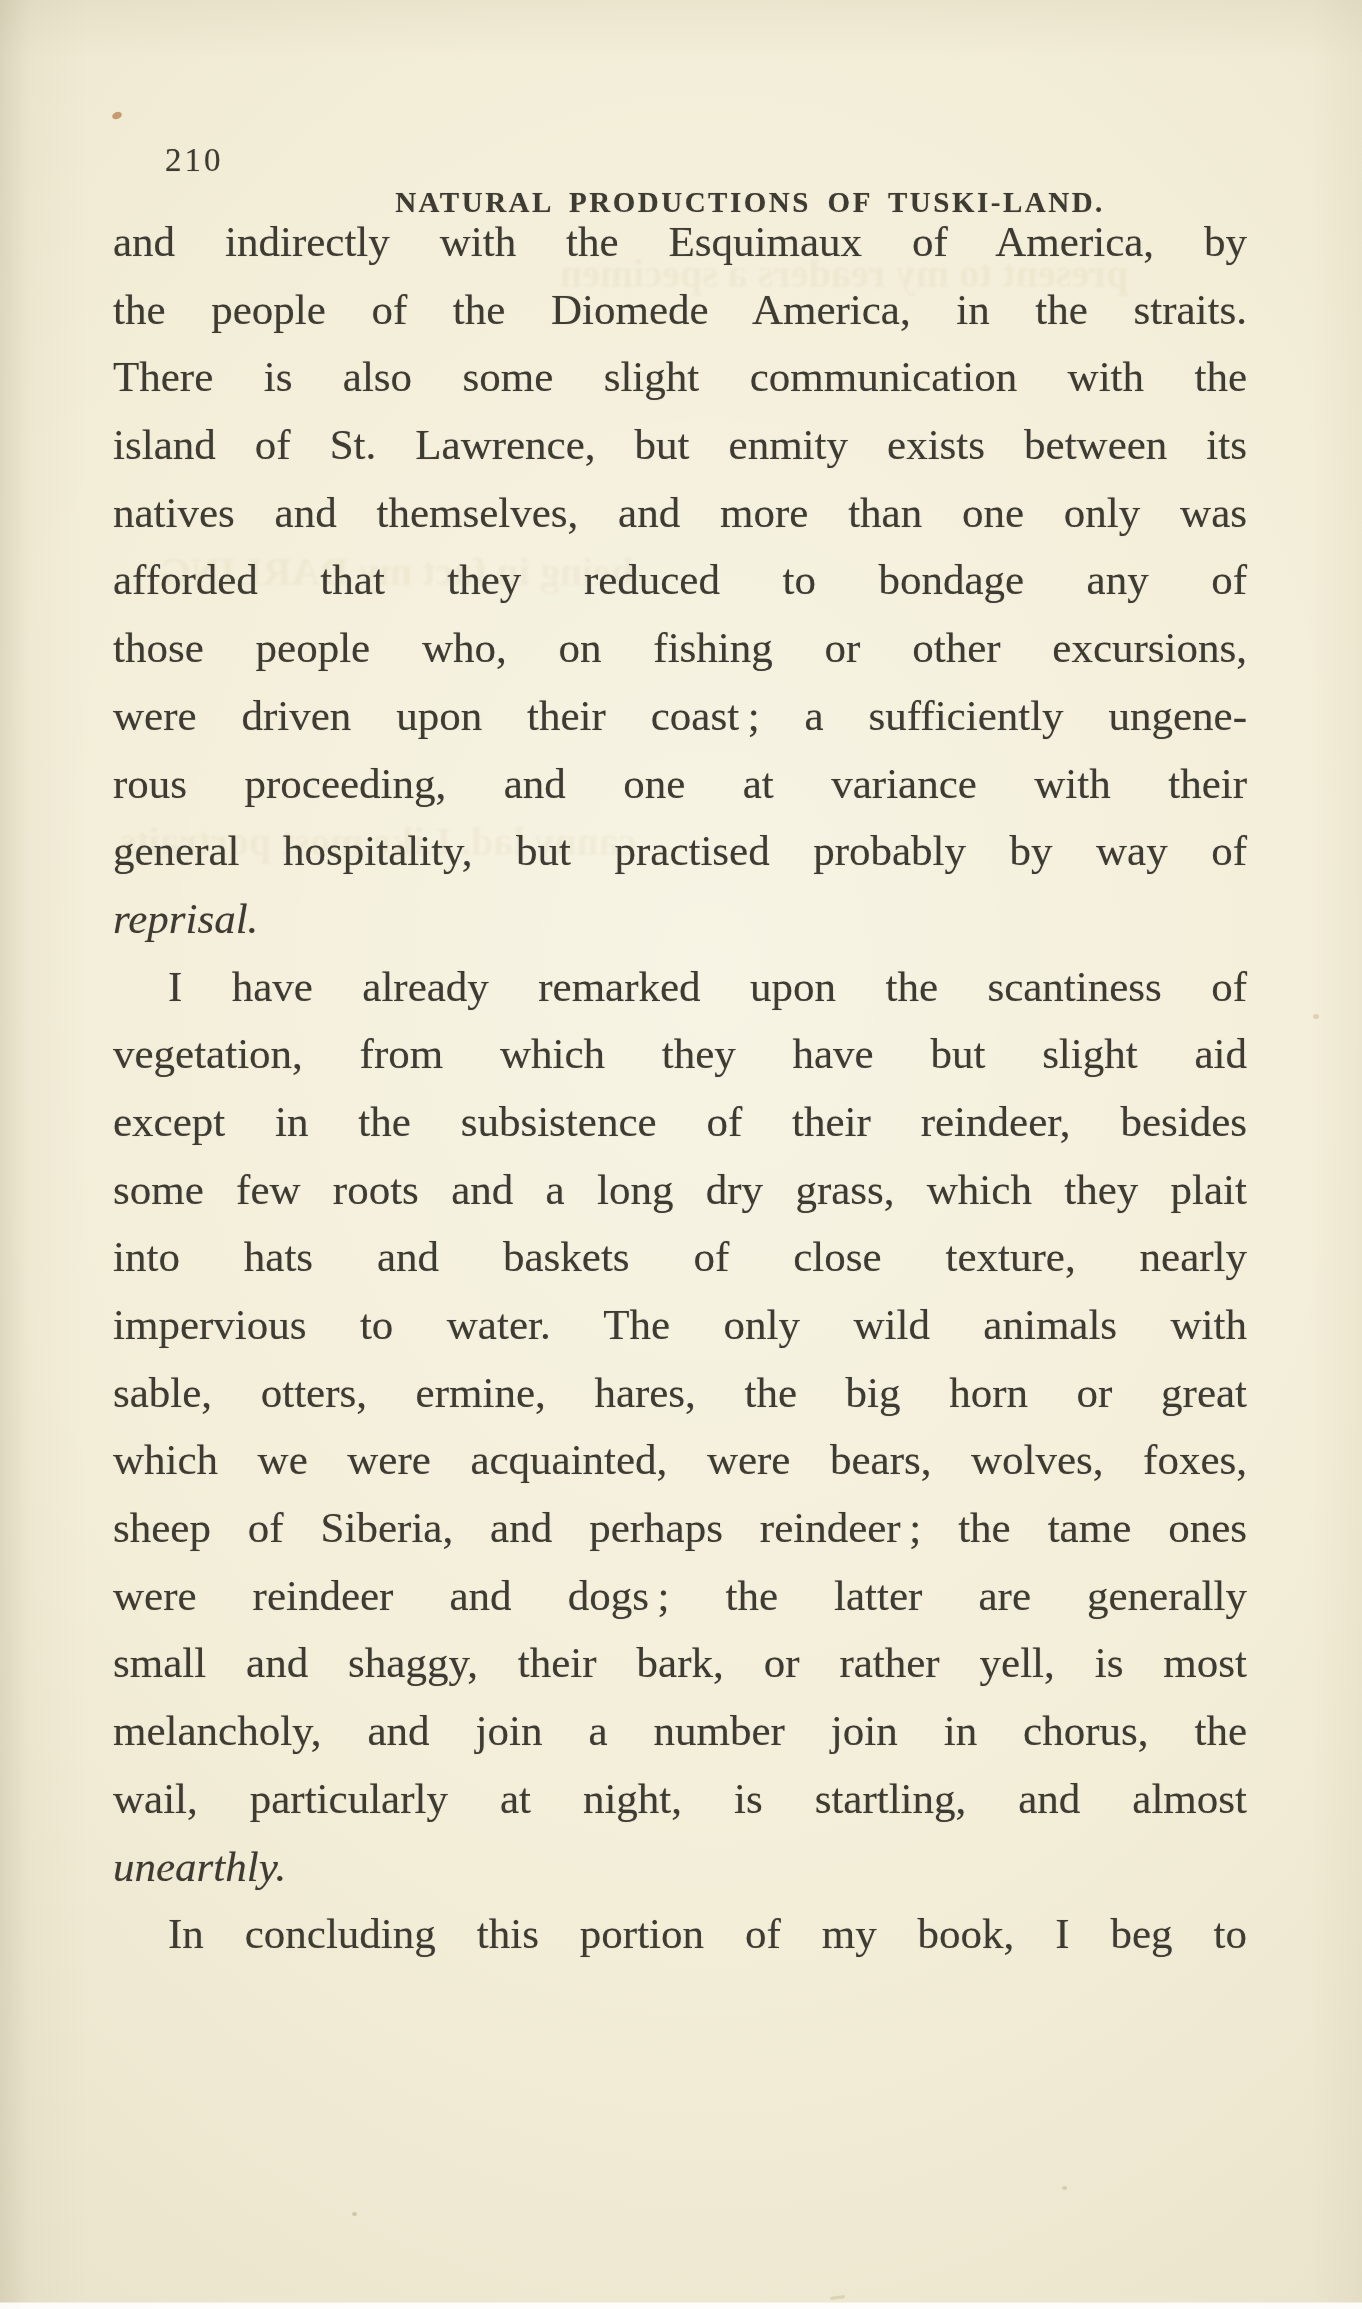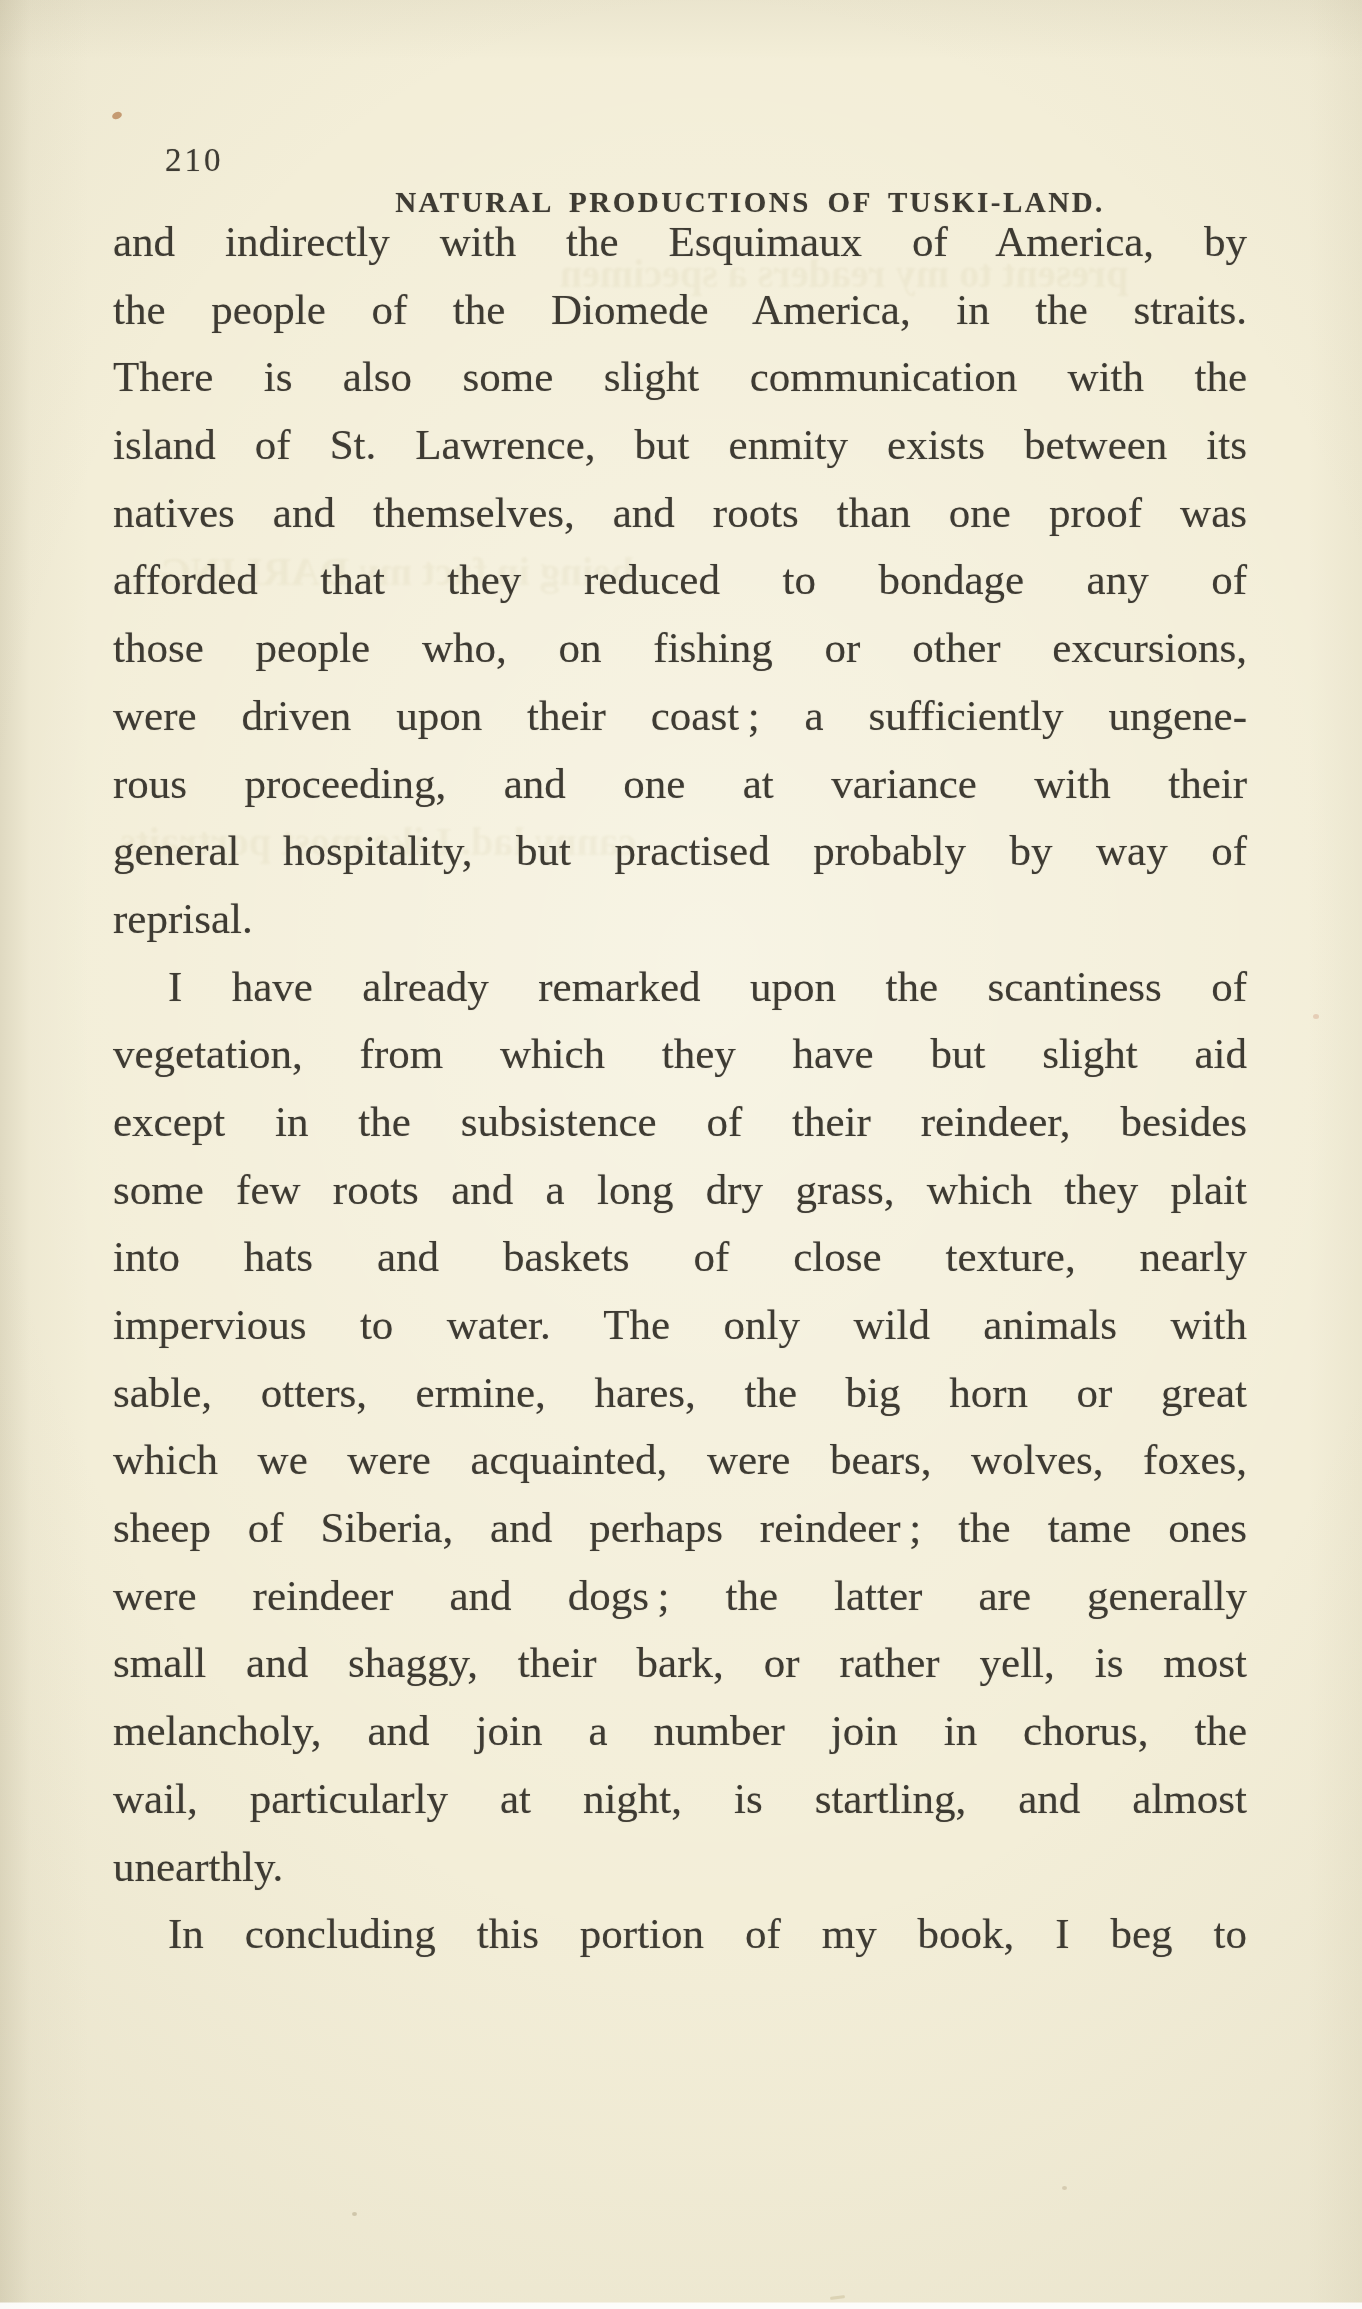--- a/index.html
+++ b/index.html
@@ -70,20 +70,21 @@
     text-align: justify;
     text-align-last: justify;
     text-justify: inter-word;
     color: var(--ink);
     text-shadow: 0 0 1px rgba(62,59,51,0.38);
   }
   .line.indent { text-indent: 55px; }
   .line.end {
     text-align: center;
     text-align-last: left;
+    font-style: italic;
   }
   
   .ghost {
     position: absolute;
     transform: scaleX(-1);
     font-size: 40px;
     font-weight: bold;
     color: var(--ghost);
     opacity: 0.055;
     filter: blur(1px);
@@ -113,21 +114,21 @@
   <div class="header">
     <span class="page-number">210</span>
     <span class="running-title">NATURAL PRODUCTIONS OF TUSKI-LAND.</span>
   </div>
 
   <div class="text-block">
     <div class="line">and indirectly with the Esquimaux of America, by</div>
     <div class="line">the people of the Diomede America, in the straits.</div>
     <div class="line">There is also some slight communication with the</div>
     <div class="line">island of St. Lawrence, but enmity exists between its</div>
-    <div class="line">natives and themselves, and roots than one proof was</div>
+    <div class="line">natives and themselves, and more than one only was</div>
     <div class="line">afforded that they reduced to bondage any of</div>
     <div class="line">those people who, on fishing or other excursions,</div>
     <div class="line">were driven upon their coast ; a sufficiently ungene-</div>
     <div class="line">rous proceeding, and one at variance with their</div>
     <div class="line">general hospitality, but practised probably by way of</div>
     <div class="line end">reprisal.</div>
     <div class="line indent">I have already remarked upon the scantiness of</div>
     <div class="line">vegetation, from which they have but slight aid</div>
     <div class="line">except in the subsistence of their reindeer, besides</div>
     <div class="line">some few roots and a long dry grass, which they plait</div>

